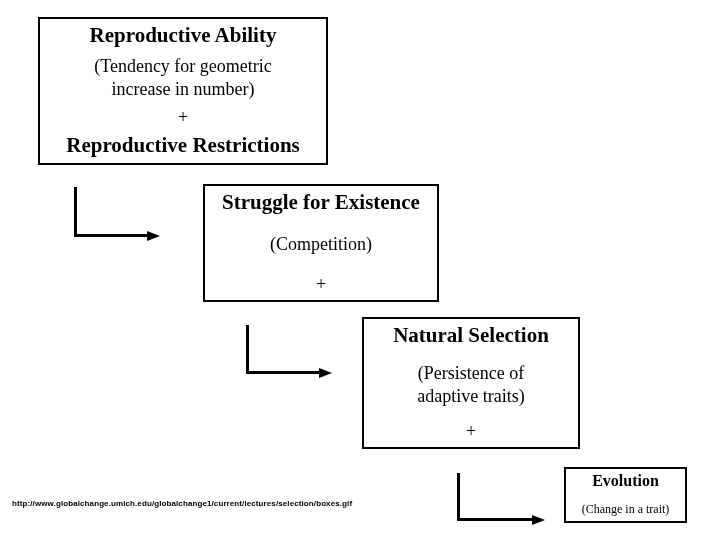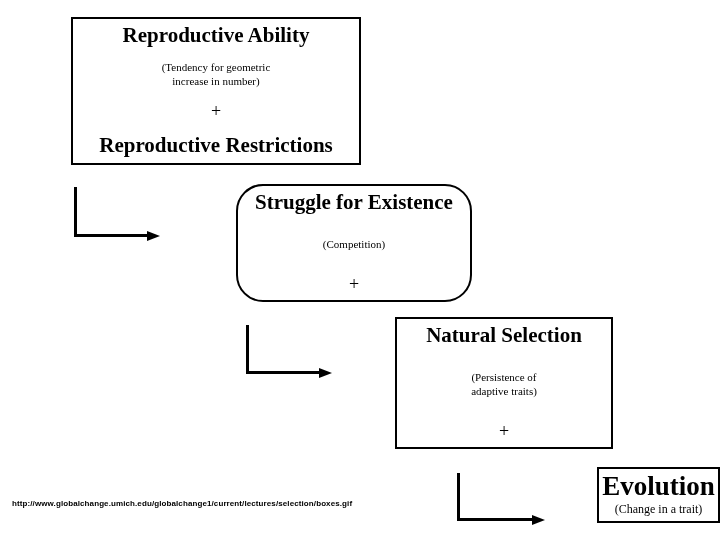--- a/index.html
+++ b/index.html
@@ -15,42 +15,41 @@
   .box {
     position: absolute;
     border: 2px solid #000000;
     background: #ffffff;
     box-sizing: border-box;
     display: flex;
     flex-direction: column;
     justify-content: space-between;
     align-items: center;
     text-align: center;
-    margin-left: 33px;
   }
   .box-title {
     font-weight: bold;
     font-size: 21px;
     line-height: 1.1;
     white-space: nowrap;
   }
   .box-note {
-    font-size: 11px;
+    font-size: 18px;
     line-height: 1.25;
   }
   .box-note.bold { font-weight: bold; }
   .plus-sign {
     font-size: 18px;
     line-height: 1;
   }
   .box-reproductive { left: 38px;  top: 17px;  width: 290px; height: 148px; padding: 5px 2px 6px; }
-  .box-struggle     { left: 203px; top: 184px; width: 236px; height: 118px; padding: 5px 2px 7px; border-radius: 27px; }
+  .box-struggle     { left: 203px; top: 184px; width: 236px; height: 118px; padding: 5px 2px 7px; }
   .box-natural      { left: 362px; top: 317px; width: 218px; height: 132px; padding: 5px 2px 7px; }
   .box-evolution    { left: 564px; top: 467px; width: 123px; height: 56px;  padding: 3px 2px 4px; }
-  .box-evolution .box-title { font-size: 27px; }
+  .box-evolution .box-title { font-size: 16px; }
   .box-evolution .box-note  { font-size: 12px; white-space: nowrap; }
 
   .arrow-seg {
     position: absolute;
     background: #000000;
   }
   .arrow-head {
     position: absolute;
     width: 0;
     height: 0;

